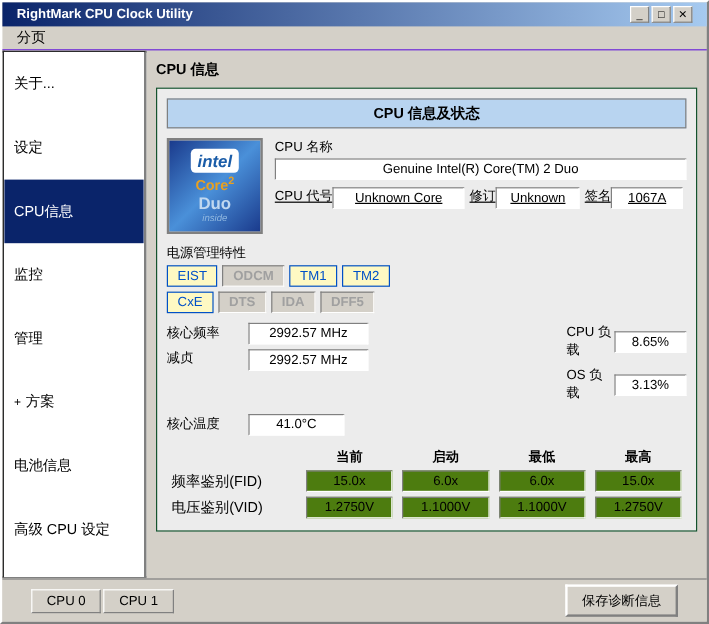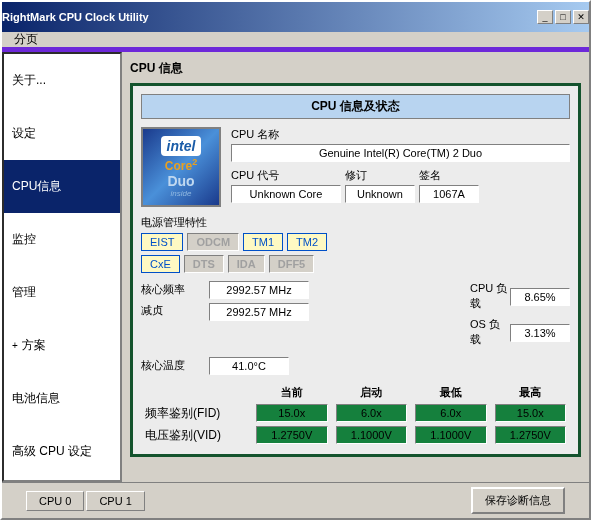--- a/index.html
+++ b/index.html
@@ -2,25 +2,25 @@
 <html><head>
   <meta charset="utf-8">
   <style>
     * { box-sizing: border-box; margin: 0; padding: 0; font-family: 'MS Sans Serif', Tahoma, Arial, sans-serif; font-size: 12px; }
     body { background: #d4d0c8; width: 591px; height: 520px; overflow: hidden; }
 
     
     .title-bar {
       background: linear-gradient(to right, #0a246a, #a6caf0);
       color: white;
-      height: 30px;
+      height: 20px;
       display: flex;
       align-items: center;
       justify-content: space-between;
-      padding: 0 0;
+      padding: 0 12px;
       user-select: none;
     }
     .title-bar-text { font-size: 11px; font-weight: bold; }
     .title-bar-controls { display: flex; gap: 2px; }
     .title-btn {
       width: 16px; height: 14px;
       background: #d4d0c8;
       border: 1px solid;
       border-color: #fff #808080 #808080 #fff;
       display: flex; align-items: center; justify-content: center;
@@ -37,21 +37,21 @@
       display: flex;
       flex-direction: column;
     }
 
     
     .menu-bar {
       height: 20px;
       display: flex;
       align-items: center;
       padding: 0 4px;
-      border-bottom: 5px solid #6d28d9;
+      border-bottom: 1px solid #6d28d9;
     }
     .menu-item {
       padding: 2px 8px;
       cursor: pointer;
       color: #000;
     }
 
     
     .content-area {
       display: flex;
@@ -86,21 +86,21 @@
 
     .section-title {
       color: #000;
       font-weight: bold;
       margin-bottom: 6px;
       font-size: 12px;
     }
 
     
     .panel-box {
-      border: 3px solid #14532d;
+      border: 1px solid #14532d;
       background: #ececec;
       padding: 8px;
     }
 
     .panel-header {
       background: #b8d4f0;
       text-align: center;
       padding: 3px;
       font-weight: bold;
       font-size: 12px;
@@ -161,21 +161,22 @@
     }
 
     .cpu-codes-row {
       display: flex;
       gap: 4px;
       align-items: flex-end;
     }
 
     .code-group {
       display: flex;
-      flex-direction: column;
+      flex-direction: row;
+      text-decoration: underline;
     }
 
     
     .power-section {
       margin-bottom: 8px;
     }
 
     .power-label {
       font-size: 11px;
       margin-bottom: 3px;
@@ -239,21 +240,21 @@
       padding: 2px 4px;
       color: #000;
     }
 
     .fid-vid-table td {
       text-align: center;
       padding: 2px 4px;
     }
 
     .table-value {
-      background: #15803d;
+      background: #4d7c0f;
       border: 1px solid;
       border-color: #808080 #fff #fff #808080;
       padding: 2px 6px;
       font-size: 11px;
       display: block;
       text-align: center;
     }
 
     
     .bottom-bar {

